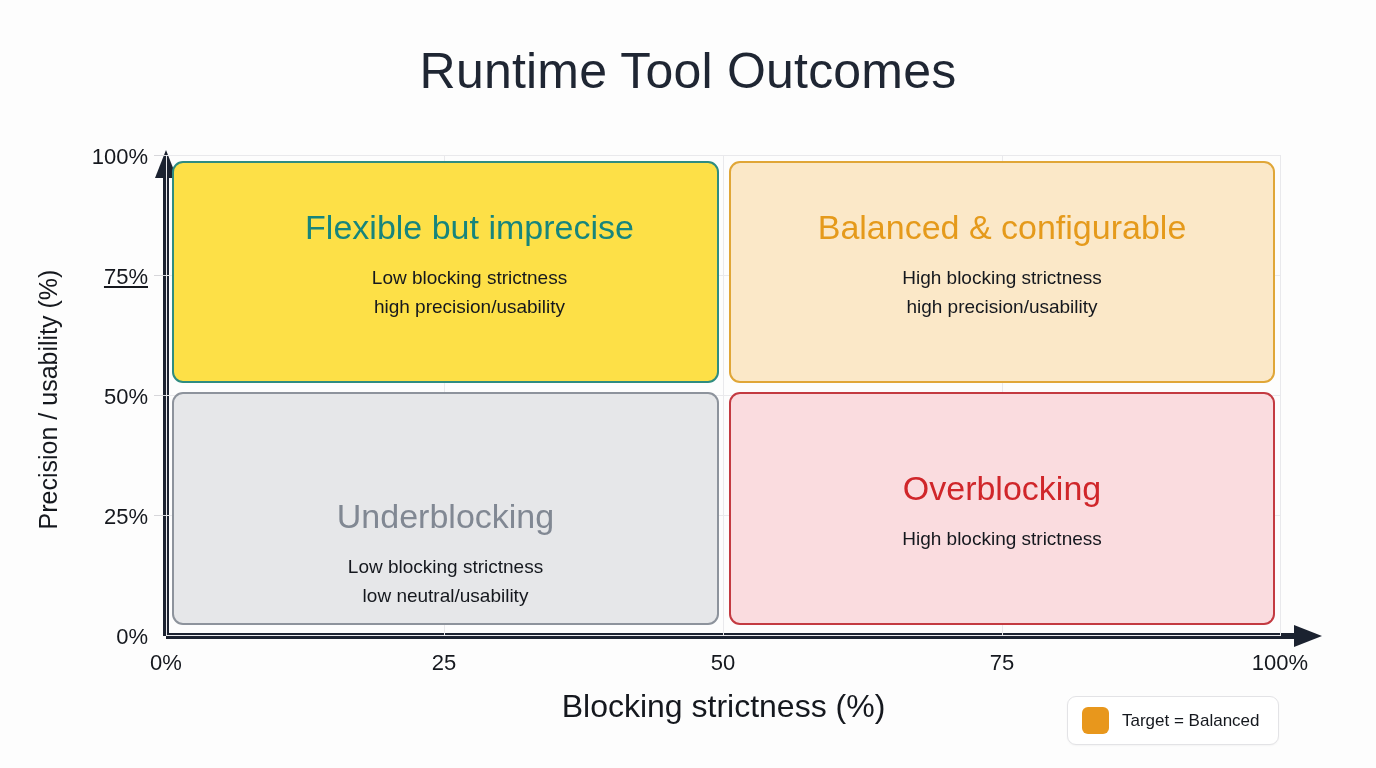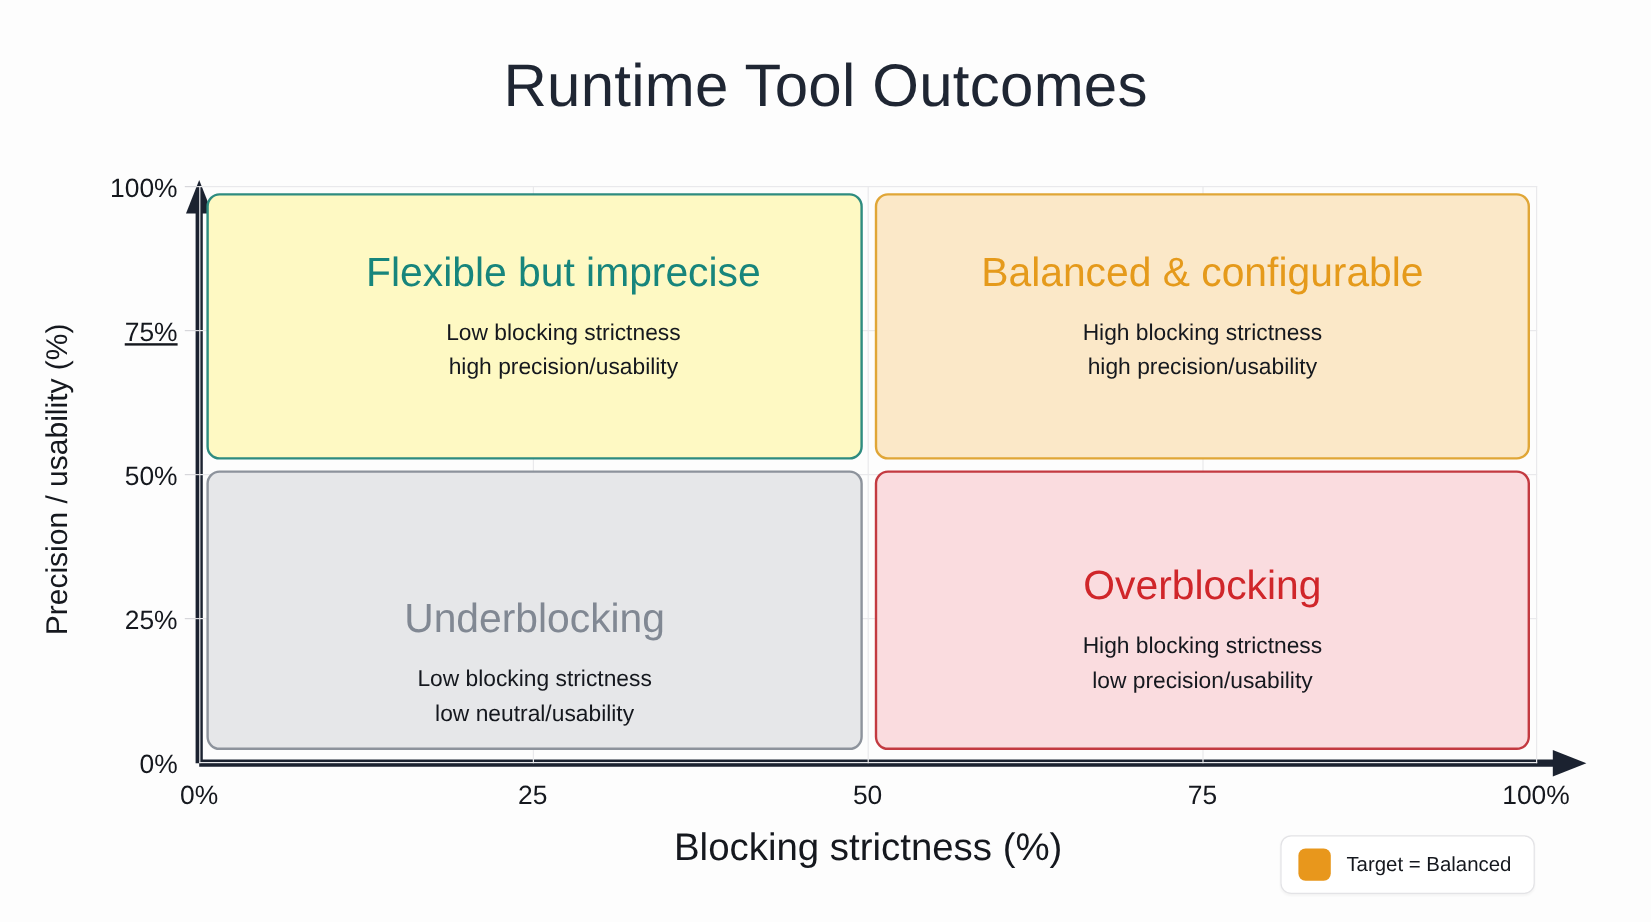--- a/index.html
+++ b/index.html
@@ -75,21 +75,21 @@
     font-size: 19px;
     color: #15181e;
     text-align: center;
     line-height: 1.48;
   }
 
   
   #q-flexible {
     left: 6px;  top: 6px;
     width: 547px; height: 222px;
-    background: #fef9c3;
+    background: #fde047;
     border-color: #2e8c80;
     padding-left: 48px;
   }
   #q-flexible .q-title { color: #17857c; }
 
   
   #q-balanced {
     left: 563px; top: 6px;
     width: 546px; height: 222px;
     background: #fbe8c8;
@@ -241,21 +241,20 @@
       <div class="q-sub">
         <div>Low blocking strictness</div>
         <div>low neutral/usability</div>
       </div>
     </div>
 
     <div class="quadrant" id="q-overblocking">
       <div class="q-title">Overblocking</div>
       <div class="q-sub">
         <div>High blocking strictness</div>
-        <div>low precision/usability</div>
       </div>
     </div>
   </div>
 
   <div class="tick-mark" style="top:155px;"></div>
   <div class="tick-mark" style="top:275px;"></div>
   <div class="tick-mark" style="top:395px;"></div>
   <div class="tick-mark" style="top:515px;"></div>
 
   <div class="tick-label y-tick" style="top:144px;">100%</div>

